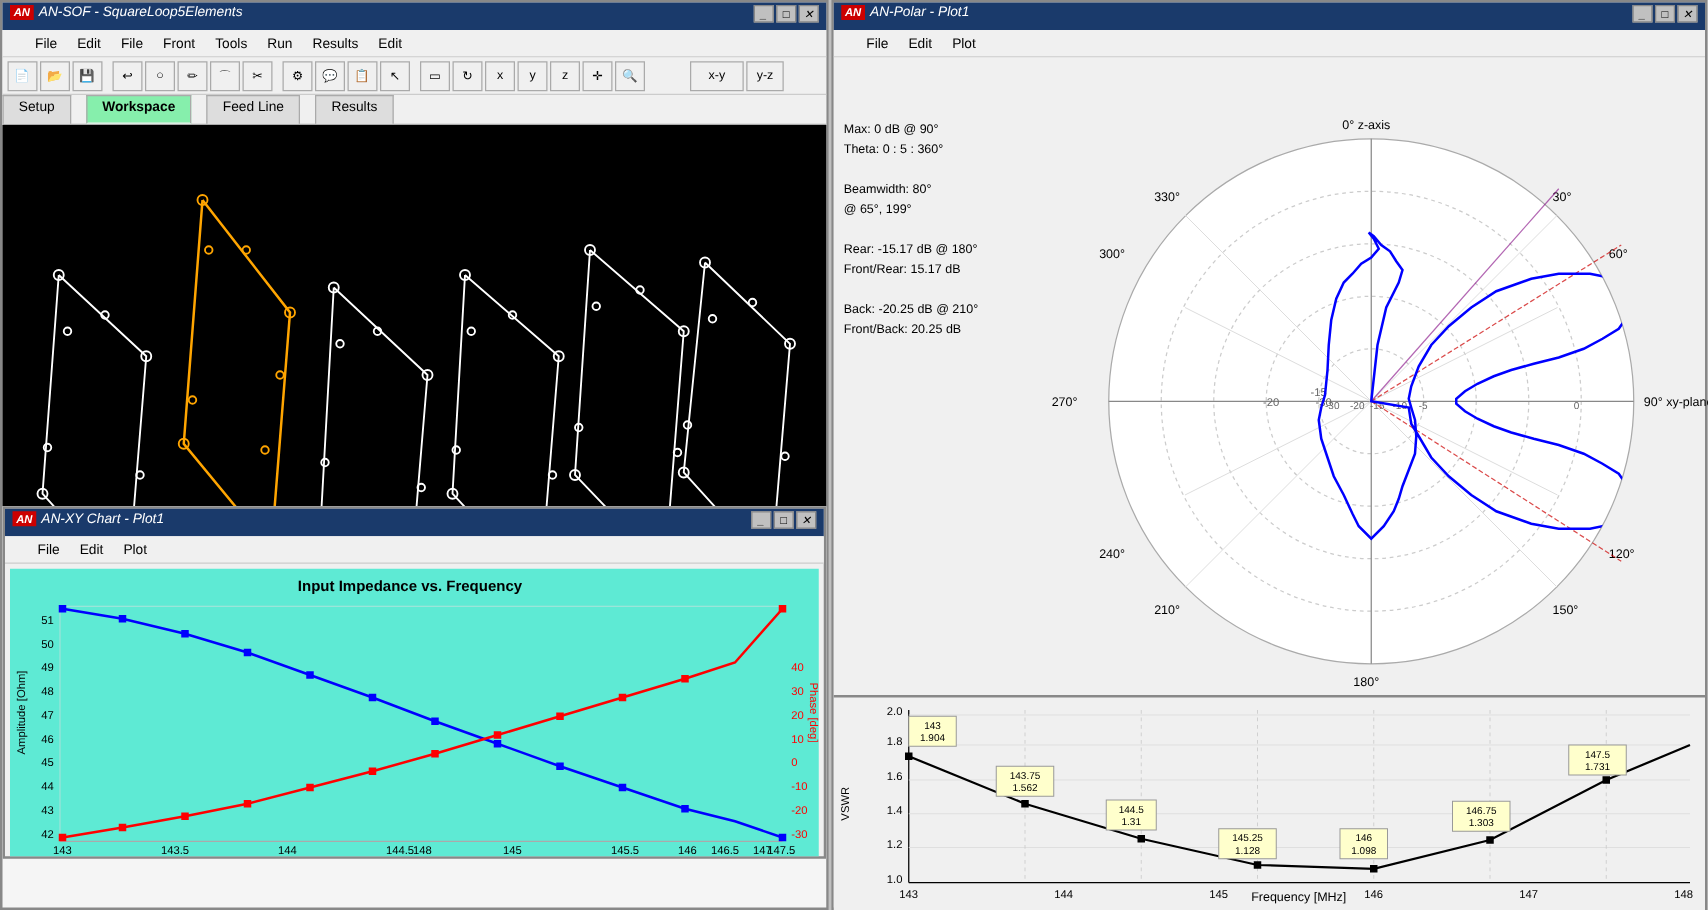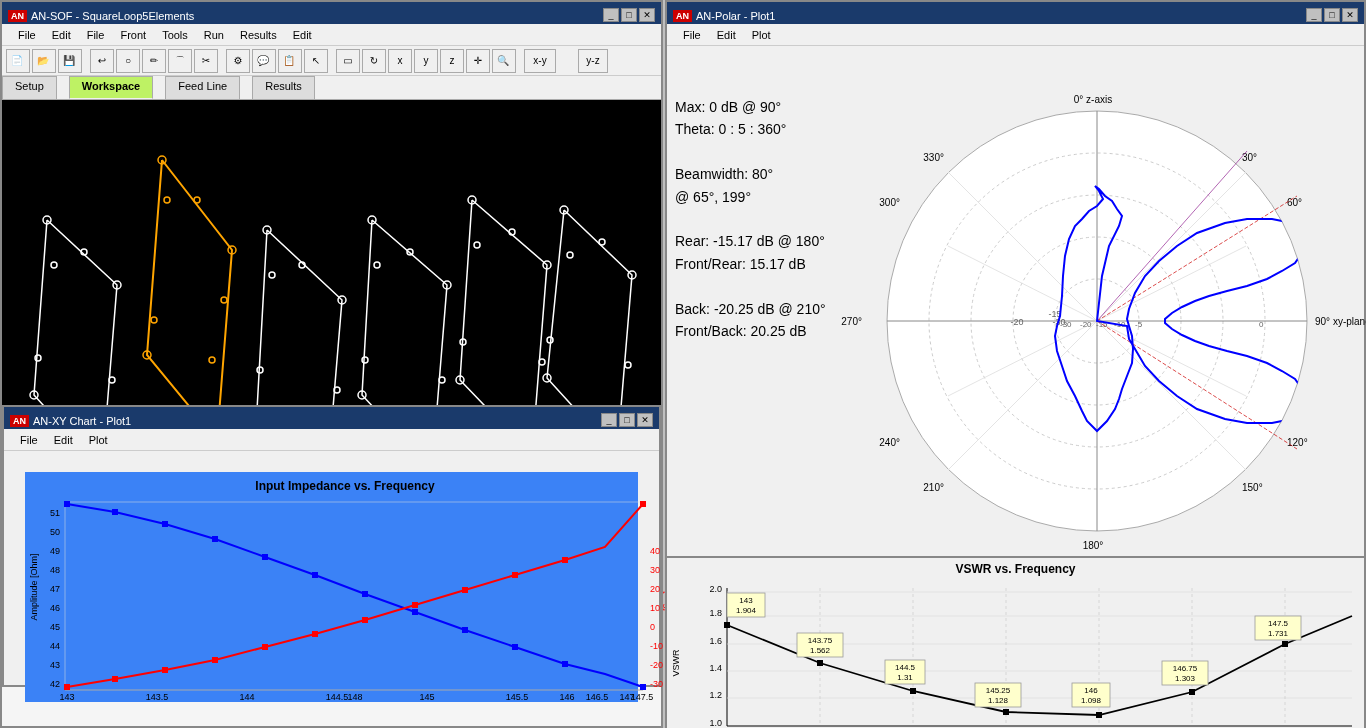--- a/index.html
+++ b/index.html
@@ -4,45 +4,46 @@
   <style>
     * { margin: 0; padding: 0; box-sizing: border-box; }
     body { width: 1366px; height: 728px; overflow: hidden; background: #c0c0c0; font-family: 'Segoe UI', Tahoma, sans-serif; font-size: 11px; }
 
     
     .title-bar {
       background: #1a3a6b;
       color: white;
       padding: 2px 6px;
       display: flex;
-      align-items: flex-end;
+      align-items: flex-start;
       justify-content: space-between;
       height: 22px;
       font-size: 11px;
+      font-style: italic;
     }
     .title-bar .title-left { display: flex; align-items: center; gap: 4px; }
     .title-bar .win-controls { display: flex; gap: 2px; }
     .win-btn {
       width: 16px; height: 14px;
       background: #c0c0c0;
       border: 1px solid #888;
       color: black;
       font-size: 9px;
       display: flex; align-items: center; justify-content: center;
       cursor: pointer;
     }
 
     
     .menu-bar {
       background: #f0f0f0;
       border-bottom: 1px solid #ccc;
       display: flex;
       align-items: center;
       height: 22px;
-      padding: 0 8px;
+      padding: 0 18px;
     }
     .menu-item {
       padding: 2px 8px;
       cursor: pointer;
       font-size: 11px;
     }
 
     
     .toolbar {
       background: #f0f0f0;
@@ -73,21 +74,21 @@
     .tab {
       padding: 3px 12px;
       border: 1px solid #aaa;
       border-bottom: none;
       cursor: pointer;
       font-size: 11px;
       background: #ddd;
       margin-right: 12px;
     }
     .tab.active {
-      background: #bef264;
+      background: #86efac;
       border-bottom: 1px solid #f0f0f0;
       font-weight: bold;
     }
 
     
     .workspace-canvas {
       background: black;
       flex: 1;
       position: relative;
       overflow: hidden;
@@ -100,21 +101,21 @@
       position: relative;
     }
     .chart-window .title-bar { background: #1a3a6b; }
 
     svg text { font-family: 'Segoe UI', sans-serif; }
 
     .info-panel {
       position: absolute;
       left: 8px;
       top: 50px;
-      font-size: 14px;
+      font-size: 10px;
       line-height: 1.6;
     }
 
     .window-outer {
       border: 2px solid #888;
       background: #f5f5f5;
     }
   </style>
 </head>
 <body>
@@ -161,22 +162,22 @@
     <div class="tb-btn">↖</div>
     <div class="tb-sep"></div>
     <div class="tb-btn">▭</div>
     <div class="tb-btn">↻</div>
     <div class="tb-btn">x</div>
     <div class="tb-btn">y</div>
     <div class="tb-btn">z</div>
     <div class="tb-btn">✛</div>
     <div class="tb-btn">🔍</div>
     <div class="tb-sep"></div>
-    <div class="tb-btn" style="width:32px;">x-y</div>
-    <div class="tb-btn" style="width:30px;margin-left:20px;">y-z</div>
+    <div class="tb-btn" style="width:43px;margin-left:28px;">x-y</div>
+    <div class="tb-btn" style="width:30px;">y-z</div>
   </div>
 
   <div class="tabs">
     <div class="tab">Setup</div>
     <div class="tab active">Workspace</div>
     <div class="tab">Feed Line</div>
     <div class="tab">Results</div>
   </div>
 
   <div class="workspace-canvas" style="height:305px;">
@@ -279,21 +280,21 @@
         <div class="win-btn">□</div>
         <div class="win-btn">✕</div>
       </div>
     </div>
     <div class="menu-bar">
       <span class="menu-item">File</span>
       <span class="menu-item">Edit</span>
       <span class="menu-item">Plot</span>
     </div>
 
-    <div style="background:#3b82f6; margin:21px; height:230px; position:relative;">
+    <div style="background:#5eead4; margin:4px; height:230px; position:relative;">
       <svg width="648" height="230" style="display:block;">
 
         <text x="320" y="18" text-anchor="middle" font-size="12" font-weight="bold" fill="black">Input Impedance vs. Frequency</text>
 
         <text x="12" y="115" text-anchor="middle" font-size="9" fill="black" transform="rotate(-90, 12, 115)">Amplitude [Ohm]</text>
 
         <text x="35" y="215" font-size="9" text-anchor="end" fill="black">42</text>
         <text x="35" y="196" font-size="9" text-anchor="end" fill="black">43</text>
         <text x="35" y="177" font-size="9" text-anchor="end" fill="black">44</text>
         <text x="35" y="158" font-size="9" text-anchor="end" fill="black">45</text>
@@ -479,21 +480,20 @@
         L 515,264 L 528,270 L 542,275 L 560,280 L 580,285
         L 600,292 L 615,300 L 628,308 L 635,318 L 638,330
         L 635,340 L 625,348 L 605,352 L 580,352 L 558,348
         L 530,338 L 510,325 L 492,310 L 478,295 L 468,278
         L 462,268 L 460,255
         Z" stroke="blue" stroke-width="2" fill="none" clip-path="url(#polarClip)"></path>
     </svg>
   </div>
 
   <div style="background:#f0f0f0; border-top:2px solid #888; height:184px; position:relative;">
-    <div style="text-align:center; font-weight:bold; font-size:12px; padding:4px 0 2px;">VSWR vs. Frequency</div>
     <svg width="701" height="165" style="display:block;">
 
       <text x="12" y="85" font-size="9" text-anchor="middle" transform="rotate(-90,12,85)" fill="black">VSWR</text>
 
       <text x="55" y="148" font-size="9" text-anchor="end" fill="black">1.0</text>
       <text x="55" y="120" font-size="9" text-anchor="end" fill="black">1.2</text>
       <text x="55" y="93" font-size="9" text-anchor="end" fill="black">1.4</text>
       <text x="55" y="66" font-size="9" text-anchor="end" fill="black">1.6</text>
       <text x="55" y="38" font-size="9" text-anchor="end" fill="black">1.8</text>
       <text x="55" y="14" font-size="9" text-anchor="end" fill="black">2.0</text>

